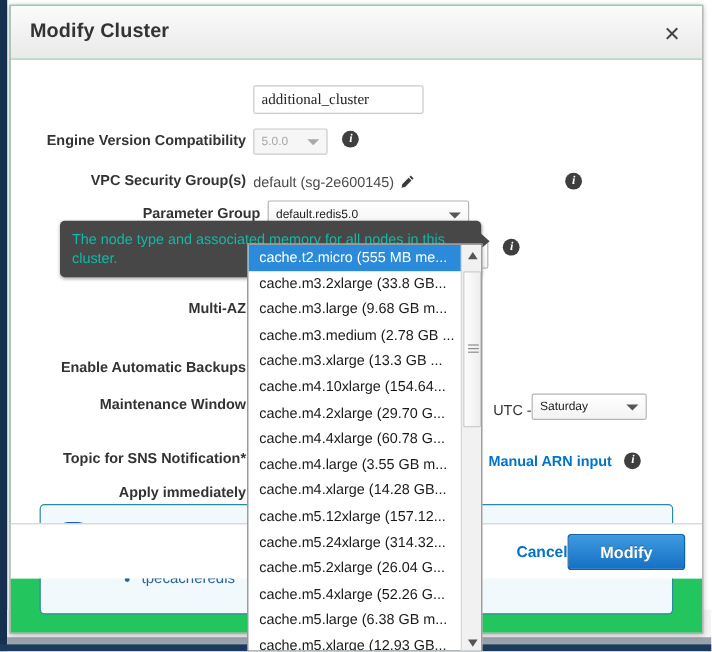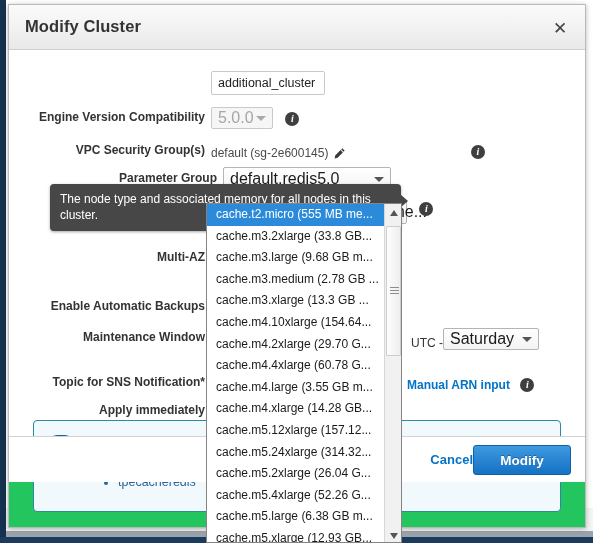--- a/index.html
+++ b/index.html
@@ -76,38 +76,38 @@
   .frow { position: absolute; left: 0; width: 100%; height: 22px; }
   .flabel {
     position: absolute; left: 0; width: 196px;
     text-align: right;
     font-size: 12px; font-weight: bold; color: #333;
     white-space: nowrap;
   }
   .fctl { position: absolute; left: 202px; }
 
   input.txt {
-    width: 114px; height: 24px;
+    width: 142px; height: 24px;
     border: 1px solid #c9c9c9;
     border-radius: 2px;
     padding: 2px 6px;
     font-size: 12.5px; color: #222;
-    font-family: Liberation Sans, sans-serif;
+    font-family: Liberation Serif, serif;
     background: #fff;
   }
 
   .sel {
     position: relative;
     height: 22px;
     border: 1px solid #b4b4b4;
     background: linear-gradient(#ffffff, #f3f3f3);
     border-radius: 2px;
     display: inline-flex; align-items: center;
     padding: 0 22px 0 6px;
-    font-size: 16px; color: #1b1b1b;
+    font-size: 10px; color: #1b1b1b;
     cursor: pointer; white-space: nowrap;
     font-family: "Liberation Sans", sans-serif;
   }
   .sel.disabled { color: #a6a6a6; background: #f6f6f6; border-color: #c9c9c9; }
   .sel .caret {
     position: absolute; right: 6px; top: 50%;
     margin-top: -2px;
     width: 0; height: 0;
     border-left: 5px solid transparent;
     border-right: 5px solid transparent;
@@ -131,21 +131,21 @@
     width: 13px; height: 13px; cursor: pointer;
   }
 
   
   .tooltip {
     position: absolute;
     left: 50px; top: 184px;
     width: 351px;
     background: #474747;
     border-radius: 4px;
-    color: #ffffff;
+    color: #14b8a6;
     font-size: 12px;
     line-height: 16px;
     padding: 7px 10px 8px 10px;
     z-index: 40;
     box-shadow: 0 1px 3px rgba(0,0,0,.35);
   }
   .tooltip .arrow {
     position: absolute; right: -7px; top: 10px;
     width: 0; height: 0;
     border-top: 7px solid transparent;

